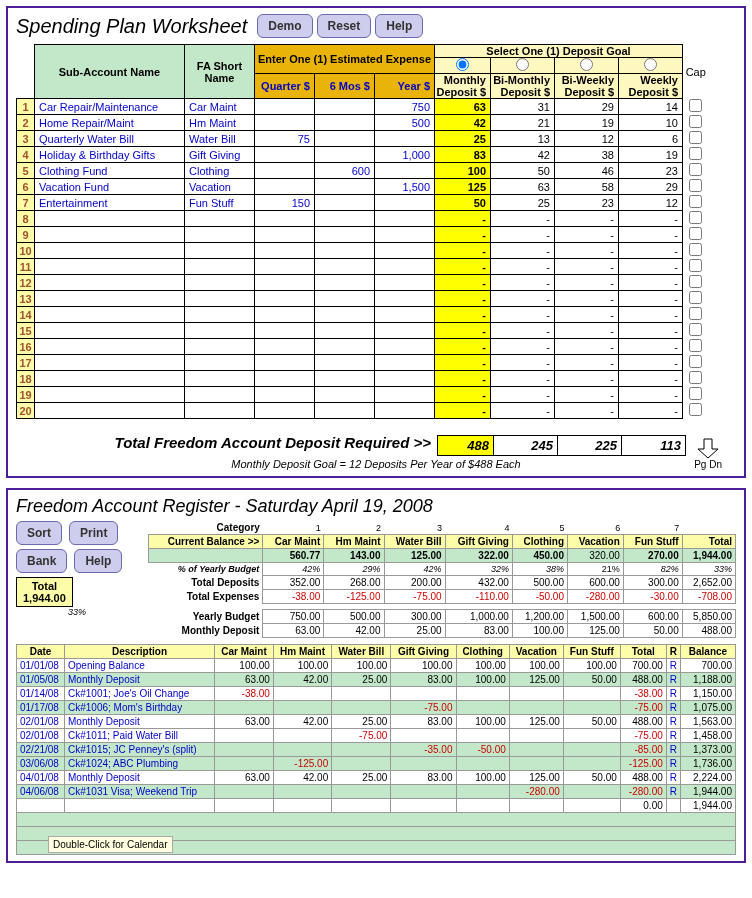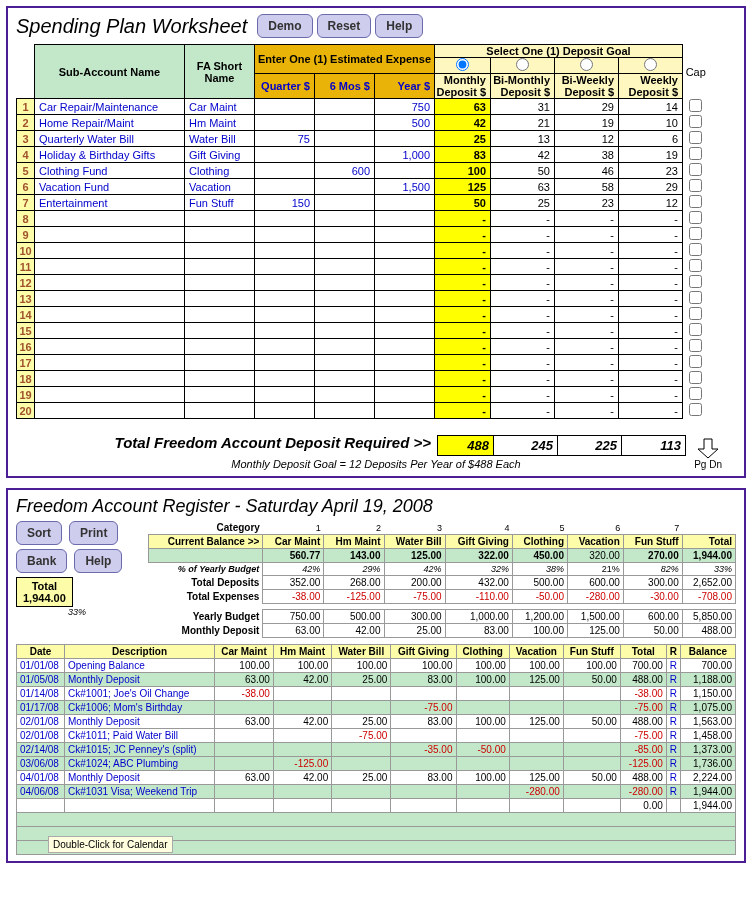--- a/index.html
+++ b/index.html
@@ -583,21 +583,21 @@
           <td class="right red">-75.00</td>
           <td class="right "></td>
           <td class="right "></td>
           <td class="right "></td>
           <td class="right "></td>
           <td class="right red">-75.00</td>
           <td class="blue" style="text-align:center">R</td>
           <td class="right">1,458.00</td>
         </tr>
         <tr class="green-row">
-          <td class="blue">02/14/08</td>
+          <td class="blue">02/21/08</td>
           <td class="blue">Ck#1015; JC Penney's (split)</td>
           <td class="right "></td>
           <td class="right "></td>
           <td class="right "></td>
           <td class="right red">-35.00</td>
           <td class="right red">-50.00</td>
           <td class="right "></td>
           <td class="right "></td>
           <td class="right red">-85.00</td>
           <td class="blue" style="text-align:center">R</td>

